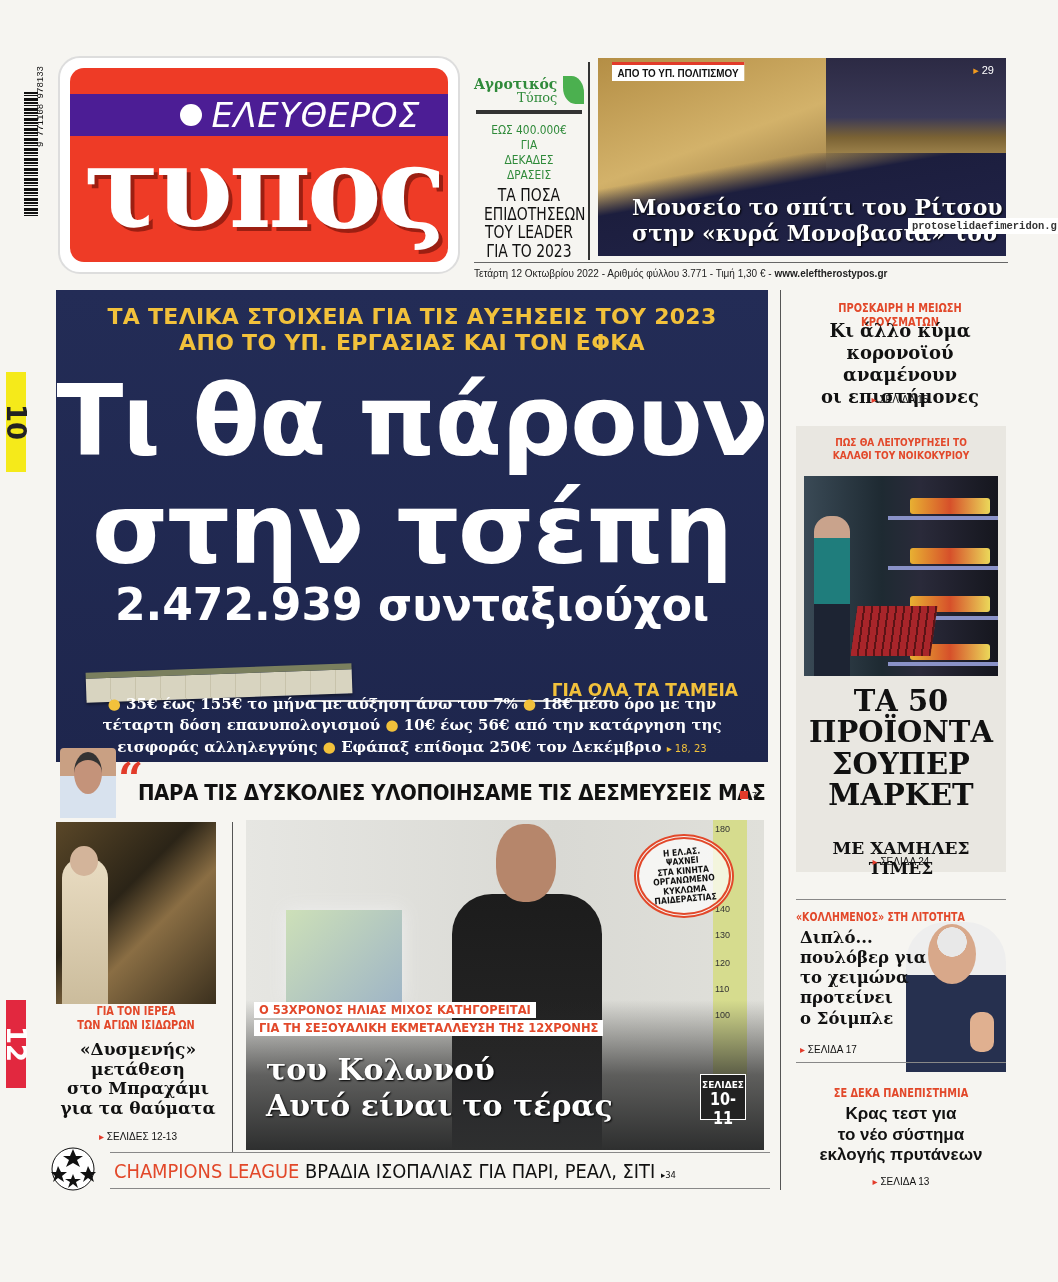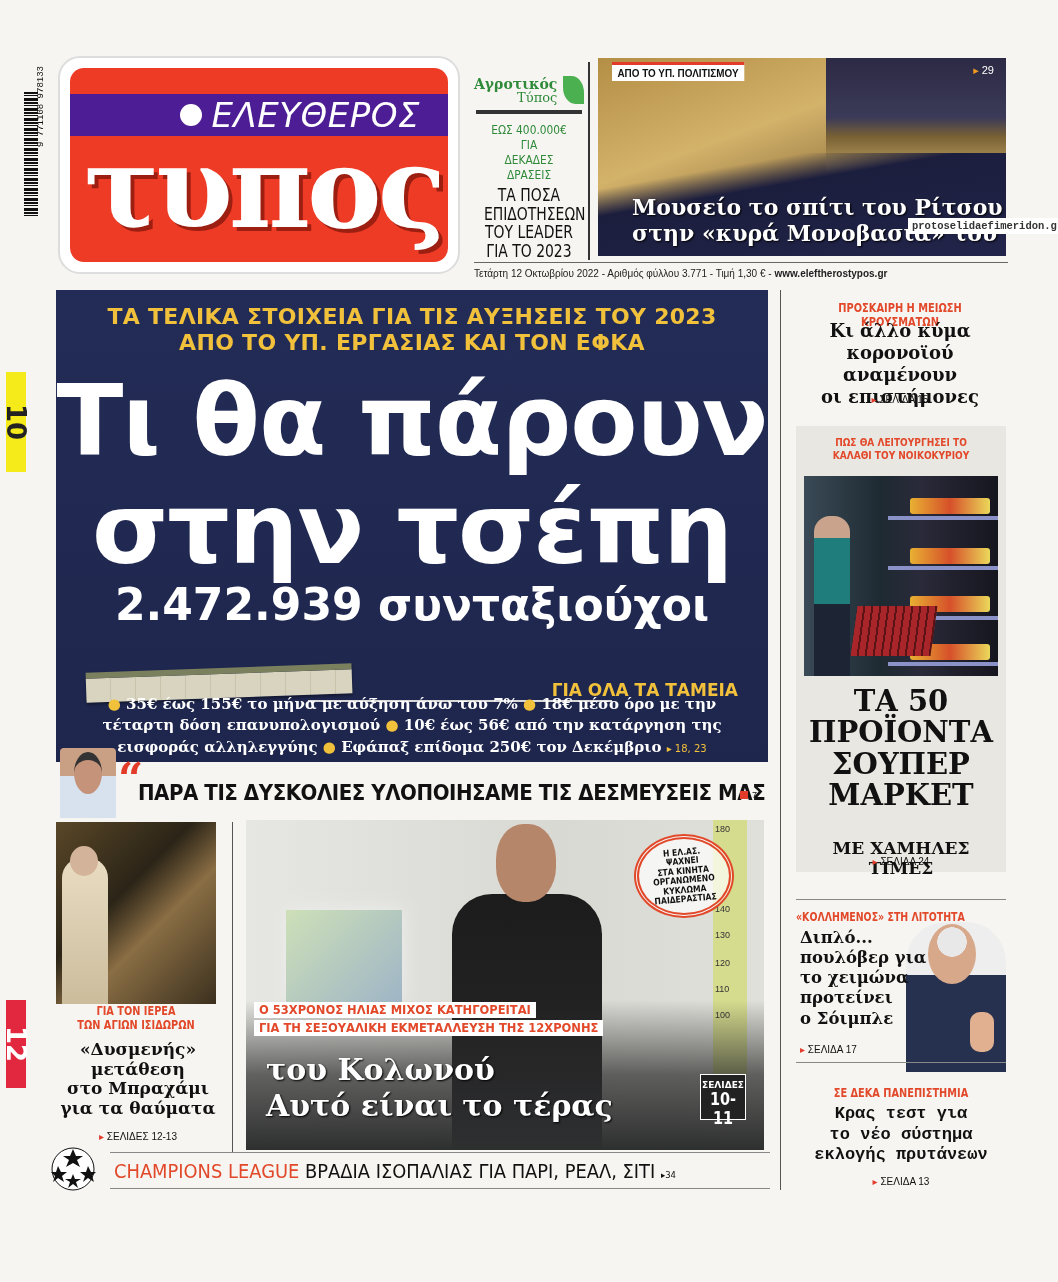--- a/index.html
+++ b/index.html
@@ -134,21 +134,21 @@
 
   .rc-hr1 { left: 796px; top: 899px; width: 210px; height: 1px; background: #888; }
   .sch-kicker { left: 796px; top: 910px; font-size: 11.5px; color: #e2482a; font-weight: bold; font-family: "DejaVu Sans", sans-serif; transform: scaleX(0.82); transform-origin: left; white-space: nowrap; }
   .sch-head { left: 800px; top: 928px; width: 130px; font-family: "DejaVu Serif", serif; font-weight: bold; font-size: 16.5px; line-height: 1.22; }
   .sch-photo { left: 906px; top: 922px; width: 100px; height: 150px; overflow: hidden; background: linear-gradient(180deg, #eeeeee 0 35%, #26304f 35%); border-radius: 40px 40px 0 0; }
   .sch-photo::before { content: ""; position: absolute; left: 22px; top: 2px; width: 48px; height: 60px; background: radial-gradient(circle at 50% 30%, #e8e8e8 0 30%, #d8a88a 31% 100%); border-radius: 50%; }
   .sch-photo::after { content: ""; position: absolute; left: 64px; top: 90px; width: 24px; height: 40px; background: #e0b090; border-radius: 10px; }
   .sch-ref { left: 800px; top: 1044px; font-size: 10px; }
   .rc-hr2 { left: 796px; top: 1062px; width: 210px; height: 1px; background: #888; }
   .uni-kicker { left: 796px; top: 1086px; width: 210px; text-align: center; color: #e2482a; font-size: 11.5px; font-weight: bold; font-family: "DejaVu Sans", sans-serif; transform: scaleX(0.85); }
-  .uni-head { left: 796px; top: 1104px; width: 210px; text-align: center; font-family: Liberation Mono, monospace; font-weight: bold; font-size: 17px; line-height: 1.22; }
+  .uni-head { left: 796px; top: 1104px; width: 210px; text-align: center; font-family: Liberation Sans, sans-serif; font-weight: bold; font-size: 17px; line-height: 1.22; }
   .uni-ref { left: 796px; top: 1176px; width: 210px; text-align: center; font-size: 10px; }
 </style>
 </head>
 <body>
 
 <div class="edge-tab edge-yellow">
     <span>10</span>
   </div>
 <div class="edge-tab edge-red">
     <span>12</span>

